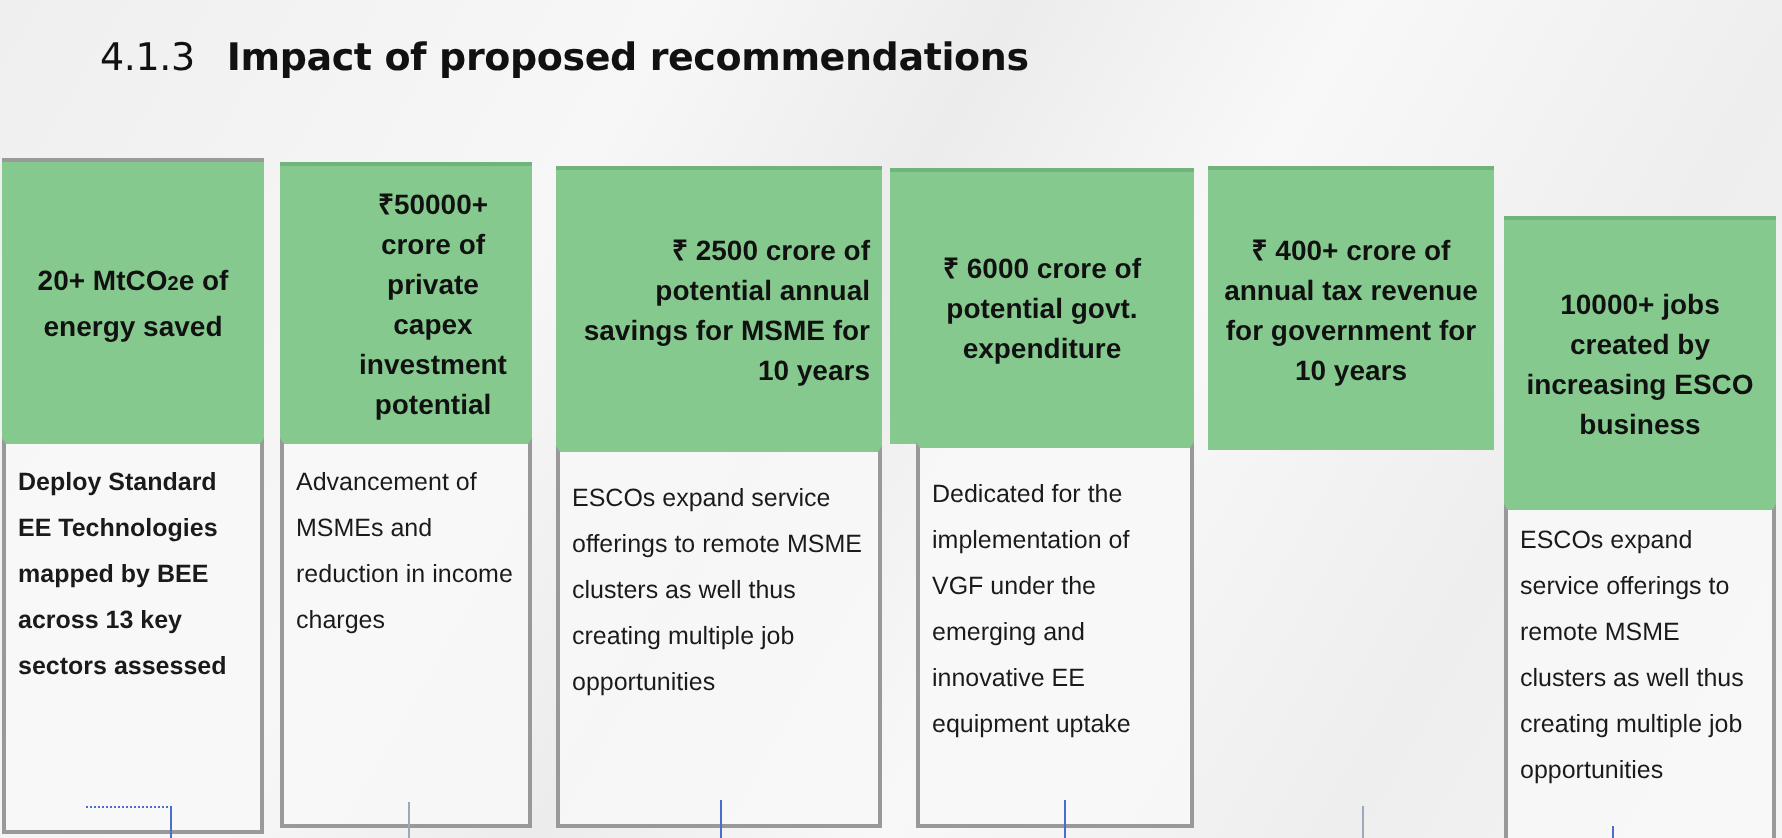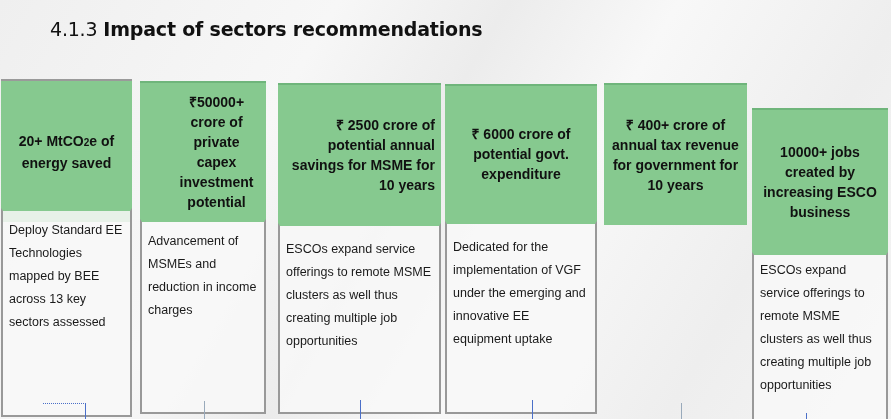--- a/index.html
+++ b/index.html
@@ -1,60 +1,60 @@
 <!DOCTYPE html>
 <html><head>
 <meta charset="utf-8">
 <style>
   html,body{margin:0;padding:0;}
   body{width:891px;height:419px;position:relative;overflow:hidden;
     background:linear-gradient(120deg,#efefef 0%,#f7f7f7 30%,#ececec 45%,#f8f8f8 60%,#eeeeee 80%,#f5f5f5 100%);
     font-family:"Liberation Sans",sans-serif;}
   .title{position:absolute;left:50px;top:18px;font-family:"DejaVu Sans",sans-serif;font-size:19px;color:#111;letter-spacing:-0.2px;}
-  .title .num{font-weight:normal;margin-right:6px;}
+  .title .num{font-weight:normal;margin-right:16px;}
   .title .txt{font-weight:bold;}
   .card{position:absolute;}
   .head{position:absolute;left:0;right:0;top:0;background:#86c98f;border-top:2px solid #9a9a9a;
     display:flex;align-items:center;justify-content:center;text-align:center;
     font-weight:bold;font-size:14px;line-height:20px;color:#111;box-sizing:border-box;padding:0 6px;}
   .head.b2{border-top-color:#6fb57b;}
   .body{position:absolute;left:0;right:0;bottom:0;background:rgba(248,248,248,0.85);
     border:2px solid #999;border-top:3px solid #86c98f;box-sizing:border-box;
     padding:8px 6px 0 6px;font-size:12.5px;line-height:23px;color:#1a1a1a;}
   .conn{position:absolute;background:#4a6fc8;width:1px;}
   .connh{position:absolute;height:0;border-top:1px dotted #4a6fc8;}
   sub.co{font-size:10px;vertical-align:baseline;}
 </style>
 </head>
 <body>
 
 <div class="title">
-  <span class="num">4.1.3</span><span class="txt">Impact of sectors recommendations</span>
+  <span class="num">4.1.3</span><span class="txt">Impact of proposed recommendations</span>
 </div>
 
 <div class="card" style="left:1px;top:79px;width:131px;height:338px;">
   <div class="head" style="height:143px;">
       <span>20+ MtCO<sub class="co">2</sub>e of energy saved</span>
     </div>
-  <div class="body" style="top:129px;">Deploy Standard EE Technologies mapped by BEE across 13 key sectors assessed</div>
+  <div class="body" style="top:140px;font-weight:bold;">Deploy Standard EE Technologies mapped by BEE across 13 key sectors assessed</div>
 </div>
 
 <div class="card" style="left:140px;top:81px;width:126px;height:333px;">
   <div class="head b2" style="height:139px;padding-left:33px;">₹50000+ crore of private capex investment potential</div>
   <div class="body" style="top:138px;">Advancement of MSMEs and reduction in income charges</div>
 </div>
 
 <div class="card" style="left:278px;top:83px;width:163px;height:331px;">
   <div class="head b2" style="height:141px;text-align:right;">₹ 2500 crore of potential annual savings for MSME for 10 years</div>
   <div class="body" style="top:140px;padding-top:12px;">ESCOs expand service offerings to remote MSME clusters as well thus creating multiple job opportunities</div>
 </div>
 
 <div class="card" style="left:445px;top:84px;width:152px;height:330px;text-decoration:underline;">
   <div class="head b2" style="height:138px;">₹ 6000 crore of potential govt. expenditure</div>
-  <div class="body" style="top:137px;padding-top:12px;">Dedicated for the implementation of VGF under the emerging and innovative EE equipment uptake</div>
+  <div class="body" style="top:137px;padding-top:12px;margin-left:13px;">Dedicated for the implementation of VGF under the emerging and innovative EE equipment uptake</div>
 </div>
 
 <div class="card" style="left:604px;top:83px;width:143px;height:331px;">
   <div class="head b2" style="height:142px;">₹ 400+ crore of annual tax revenue for government for 10 years</div>
 </div>
 
 <div class="card" style="left:752px;top:80px;width:136px;height:334px;margin-top:28px;">
   <div class="head b2" style="height:145px;">10000+ jobs created by increasing ESCO business</div>
   <div class="body" style="top:144px;padding-top:4px;">ESCOs expand service offerings to remote MSME clusters as well thus creating multiple job opportunities</div>
 </div>

